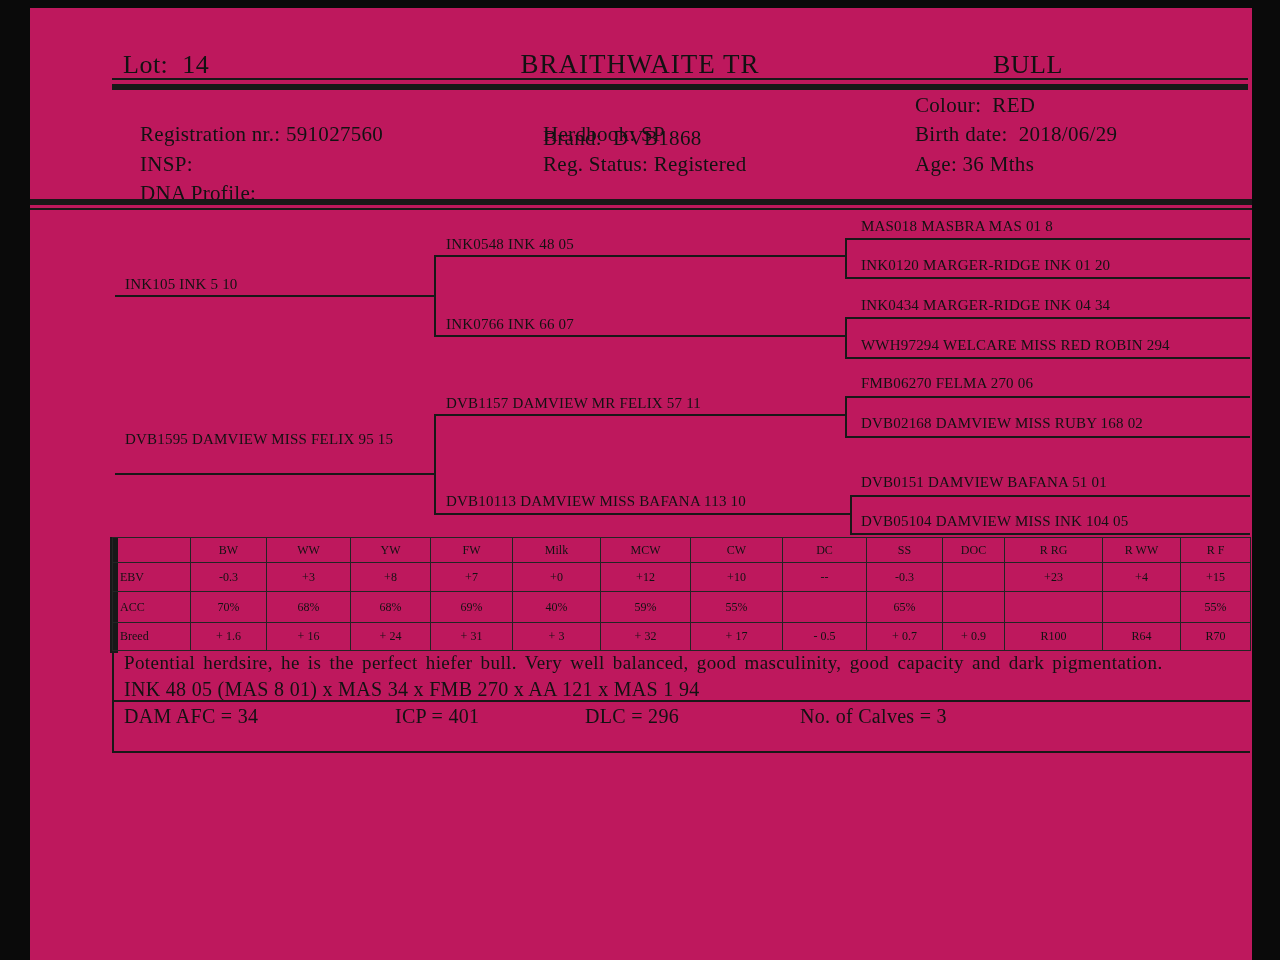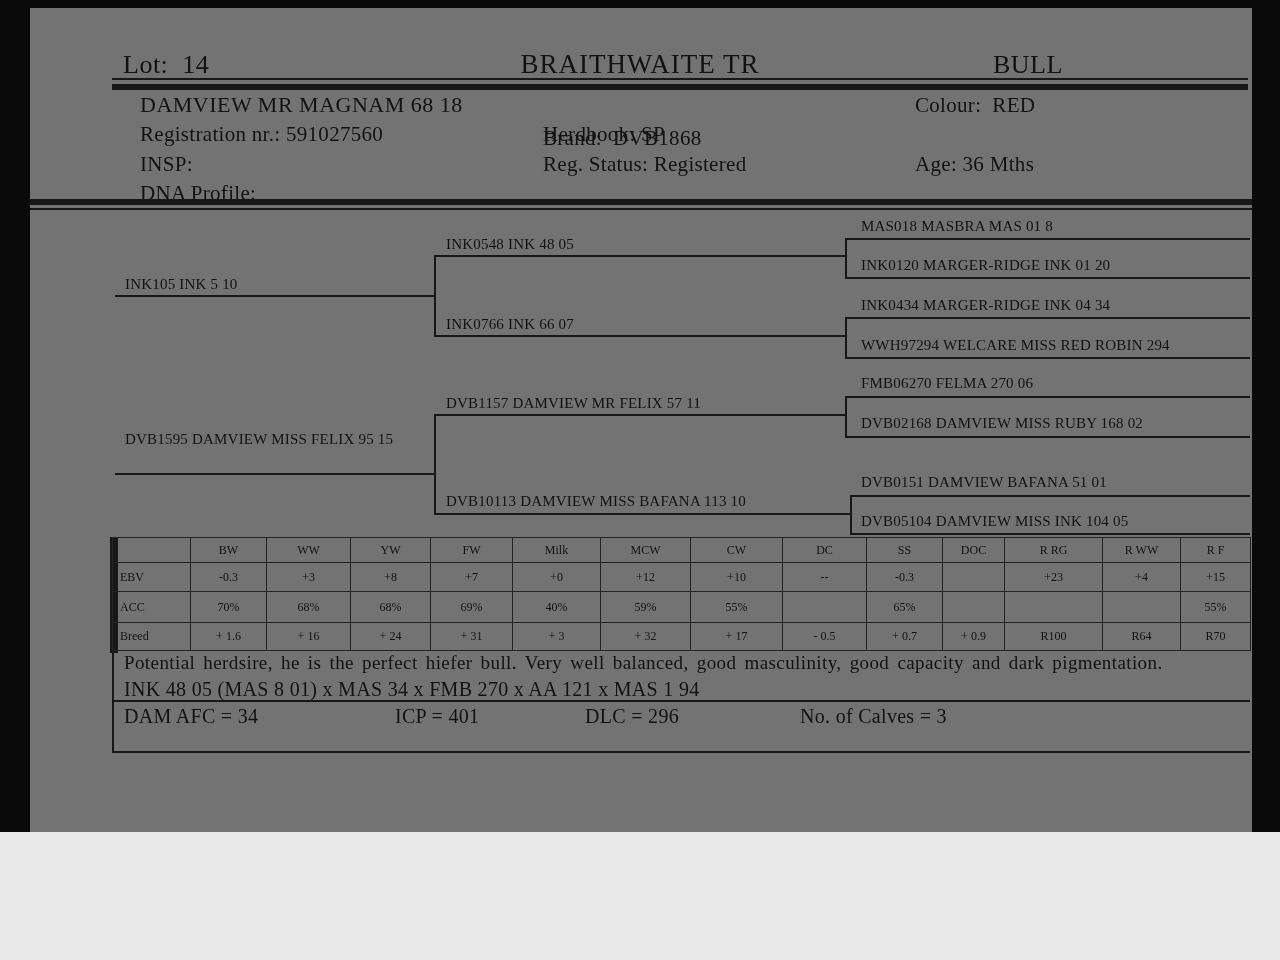--- a/index.html
+++ b/index.html
@@ -1,18 +1,18 @@
 <!DOCTYPE html>
 <html><head>
 <meta charset="utf-8">
 <style>
   * { margin:0; padding:0; box-sizing:border-box; }
   html,body { background:#e9e9e9; }
   body { font-family:"Liberation Serif","DejaVu Serif",serif; color:#121212; }
-  .page { position:relative; width:1280px; height:832px; background:#737373; overflow:hidden; }
+  .page { position:relative; width:1280px; height:960px; background:#be185d; overflow:hidden; }
   .bar { position:absolute; background:#0a0a0a; }
   .hline, .vline { position:absolute; background:#181818; }
   .txt { position:absolute; white-space:nowrap; }
   .pre { white-space:pre; }
   .hdr { font-size:26px; letter-spacing:0.5px; }
   .title-center { position:absolute; left:0; width:1280px; text-align:center; font-size:27px; letter-spacing:1px; }
   .info { font-size:21px; letter-spacing:0.3px; }
   .info-name { font-size:22px; letter-spacing:0.5px; }
   .ped { font-size:15px; line-height:17px; letter-spacing:0.2px; }
   .ped-wrap { white-space:normal; }
@@ -32,26 +32,26 @@
   <div class="bar" style="left:1252px;top:0;width:28px;height:960px;"></div>
   <div class="bar" style="left:0;top:0;width:1280px;height:8px;"></div>
 
   <div class="txt hdr pre" style="left:123px;top:50px;">Lot:  14</div>
   <div class="title-center" style="top:49px;">BRAITHWAITE TR</div>
   <div class="txt hdr" style="left:993px;top:50px;">BULL</div>
 
   <div class="hline" style="left:112px;top:78px;width:1136px;height:2px;"></div>
   <div class="hline" style="left:112px;top:84px;width:1136px;height:6px;"></div>
 
-  <div class="txt info-name" style="left:140px;top:92px;">DAMVIEW MR MAGNAM 68 18</div>
   <div class="txt info pre" style="left:543px;top:93px;margin-top:33px;">Brand:  DVB1868</div>
   <div class="txt info pre" style="left:915px;top:93px;">Colour:  RED</div>
 
   <div class="txt info" style="left:140px;top:122px;">Registration nr.: 591027560</div>
   <div class="txt info" style="left:543px;top:122px;">Herdbook: SP</div>
+  <div class="txt info pre" style="left:915px;top:122px;">Birth date:  2018/06/29</div>
 
   <div class="txt info" style="left:140px;top:152px;">INSP:</div>
   <div class="txt info" style="left:543px;top:152px;">Reg. Status: Registered</div>
   <div class="txt info" style="left:915px;top:152px;">Age: 36 Mths</div>
 
   <div class="txt info" style="left:140px;top:181px;">DNA Profile:</div>
 
   <div class="hline" style="left:30px;top:199px;width:1222px;height:6px;"></div>
   <div class="hline" style="left:30px;top:208px;width:1222px;height:2px;"></div>
 

